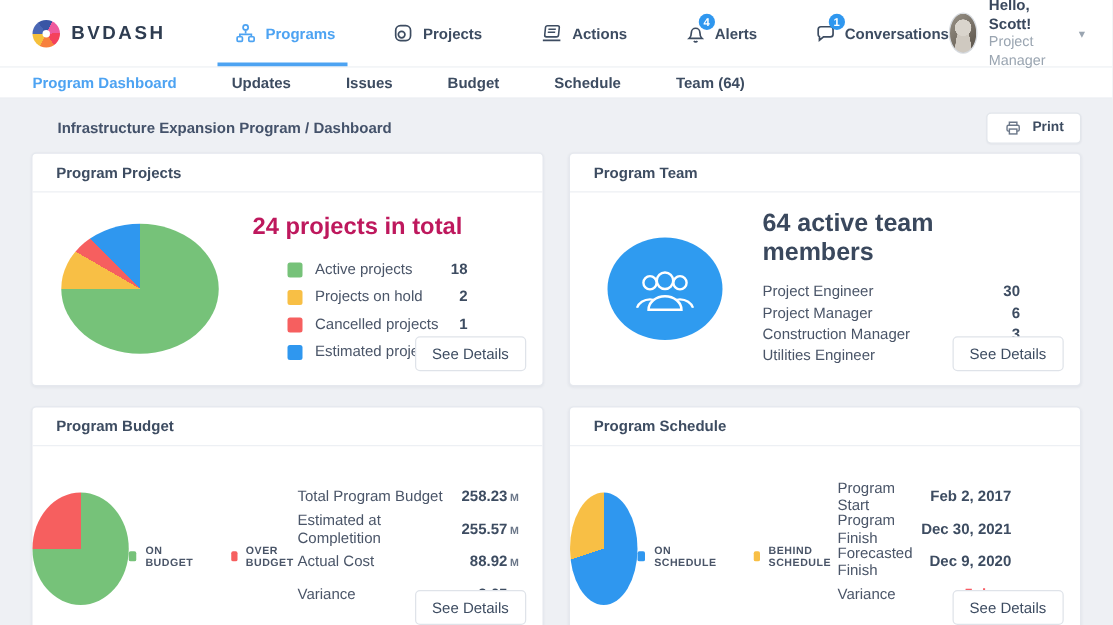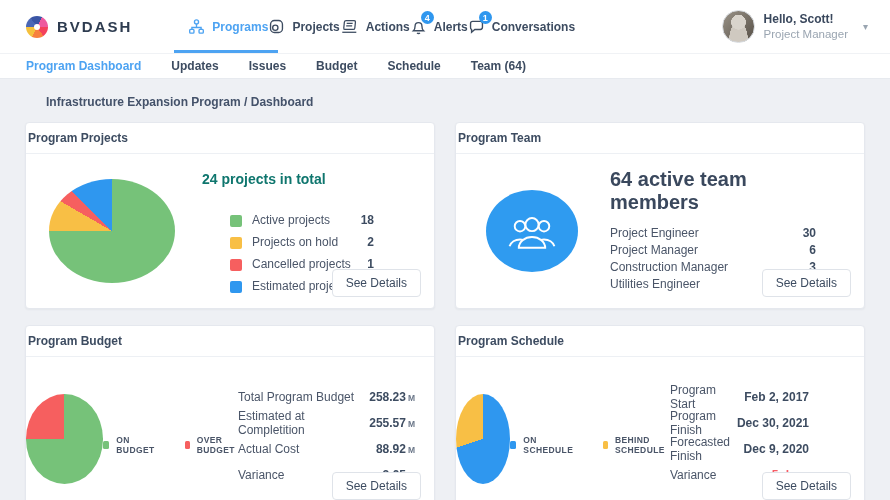--- a/index.html
+++ b/index.html
@@ -6,60 +6,60 @@
   html,body { width:890px; height:500px; overflow:hidden; }
   body { font-family:"Liberation Sans", sans-serif; background:#eef0f4; color:#3d4c61; }
 
   
   .header { height:54px; background:#fff; display:flex; align-items:center; padding:0 22px 0 26px; border-bottom:1px solid #f0f2f5; position:relative; }
   .brand { display:flex; align-items:center; gap:9px; }
   .logo { width:22px; height:22px; border-radius:50%; position:relative;
     background:conic-gradient(from -35deg,#3a55a5 0 17%,#ee5a9e 17% 34%,#f4415c 34% 50%,#f7803d 50% 67%,#f5c03c 67% 84%,#4a67b5 84% 100%); }
   .logo::after { content:""; position:absolute; left:8px; top:8px; width:6px; height:6px; border-radius:50%; background:#fff; }
   .brand-name { font-size:15px; font-weight:700; letter-spacing:2px; color:#2e3c50; }
-  .main-nav { display:flex; align-items:center; margin-left:56px; height:100%; }
+  .main-nav { display:flex; align-items:center; margin-left:56px; gap:46px; height:100%; }
   .nav-item { display:flex; align-items:center; gap:7px; height:100%; position:relative; cursor:pointer; font-size:12px; font-weight:600; color:#3d4c61; }
   .nav-item.active { color:#4da3f2; }
   .nav-item.active::after { content:""; position:absolute; left:-14px; right:-10px; bottom:0; height:3px; background:#4da3f2; }
   .nav-icon-wrap { position:relative; display:flex; }
   .badge { position:absolute; top:-7px; right:-7px; min-width:13px; height:13px; border-radius:50%; background:#2f97ef; color:#fff; font-size:9px; font-weight:700; display:flex; align-items:center; justify-content:center; }
   .user-menu { margin-left:auto; display:flex; align-items:center; gap:9px; cursor:pointer; }
   .avatar { width:33px; height:33px; border-radius:50%; border:1px solid #d7dbe0;
     background:
       radial-gradient(circle at 50% 36%, #d9d4cc 0 29%, rgba(0,0,0,0) 30%),
       radial-gradient(ellipse at 50% 92%, #cfc9c0 0 42%, rgba(0,0,0,0) 43%),
       linear-gradient(135deg,#9a9388,#564f46); }
   .user-text { line-height:1.25; }
   .user-greeting { font-size:12px; font-weight:700; color:#3a485d; }
   .user-role { font-size:11.5px; color:#9aa5b1; }
   .caret { color:#9aa5b1; font-size:10px; margin-left:6px; }
 
   
-  .subnav { height:25px; background:#fff; display:flex; align-items:center; gap:30px; padding:0 26px; border-bottom:1px solid #e7eaef; }
+  .subnav { height:25px; background:#fff; display:flex; align-items:center; gap:44px; padding:0 26px; border-bottom:1px solid #e7eaef; }
   .subnav-item { font-size:12px; font-weight:700; color:#3d4c61; cursor:pointer; }
   .subnav-item.active { color:#4da3f2; }
 
   
   .content { padding:12px 25px 0; }
   .toolbar-row { display:flex; align-items:center; justify-content:space-between; height:22px; margin-bottom:9px; }
   .breadcrumb { font-size:12px; font-weight:600; color:#44526a;padding-left:21px; }
   .print-btn { display:flex; align-items:center; gap:8px; background:#fff; border:1px solid #e2e6eb; border-radius:4px; padding:4px 13px; font-size:11px; font-weight:700; color:#3d4c61; cursor:pointer; box-shadow:0 1px 1px rgba(40,50,70,.04); }
 
   .grid { display:grid; grid-template-columns:410px 410px; grid-template-rows:187px 187px; gap:16px 20px; }
   .card { background:#fff; border:1px solid #e5e8ee; border-radius:4px; box-shadow:0 1px 2px rgba(40,50,70,.05); position:relative; }
-  .card-header { height:31px; line-height:30px; padding:0 2px; font-size:12px; font-weight:700; color:#3d4c61; border-bottom:1px solid #edf0f4; }
+  .card-header { height:31px; line-height:30px; padding:0 19px; font-size:12px; font-weight:700; color:#3d4c61; border-bottom:1px solid #edf0f4; }
   .card-body { display:flex; height:calc(100% - 31px); }
   .see-details { position:absolute; right:13px; bottom:11px; background:#fff; border:1px solid #dfe3e9; border-radius:4px; padding:6px 13px; font-size:12px; font-weight:400; color:#3d4c61; cursor:pointer; font-family:"Liberation Sans", sans-serif; }
 
   
   .pie-area { width:172px; display:flex; align-items:center; justify-content:center; }
   .pie { border-radius:50%; }
   .pie-projects { width:126px; height:104px; }
   .projects-right { flex:1; padding:17px 16px 0 4px; }
-  .projects-right h2 { font-size:14px; font-weight:700; color:#0f766e; margin-bottom:18px; }
+  .projects-right h2 { font-size:19px; font-weight:700; color:#be185d; margin-bottom:7px; }
   .legend-row { display:flex; align-items:flex-end; height:22px; padding-right:44px;margin-left:28px; }
   .swatch { width:12px; height:12px; border-radius:2px; margin-right:10px; flex:none; }
   .legend-label { flex:1; font-size:12px; color:#4a5568; }
   .legend-value { font-size:12px; font-weight:700; color:#3d4c61; }
 
   
   .team-icon-area { width:152px; display:flex; align-items:center; justify-content:center; }
   .team-circle { width:92px; height:82px; border-radius:50%; display:flex; align-items:center; justify-content:center; }
   .team-right { flex:1; padding:14px 48px 0 2px; }
   .team-right h2 { font-size:20px; font-weight:700; color:#3a485d; margin-bottom:10px; }
@@ -160,20 +160,28 @@
   <span class="subnav-item">Updates</span>
   <span class="subnav-item">Issues</span>
   <span class="subnav-item">Budget</span>
   <span class="subnav-item">Schedule</span>
   <span class="subnav-item">Team (64)</span>
 </div>
 
 <div class="content">
   <div class="toolbar-row">
     <span class="breadcrumb">Infrastructure Expansion Program / Dashboard</span>
+    <button class="print-btn">
+      <svg width="15" height="15" viewBox="0 0 20 20" fill="none" stroke="#6b7789" stroke-width="1.5">
+        <path d="M6 7 V3.8 h8 V7"></path>
+        <rect x="3.5" y="7" width="13" height="6.2" rx="1.5"></rect>
+        <rect x="6" y="11" width="8" height="5.2" fill="#fff"></rect>
+      </svg>
+      <span>Print</span>
+    </button>
   </div>
 
   <div class="grid">
 
     <div class="card">
       <div class="card-header">Program Projects</div>
       <div class="card-body">
         <div class="pie-area">
           <div class="pie pie-projects" style="background: conic-gradient(rgb(118, 194, 121) 0deg, rgb(118, 194, 121) 270deg, rgb(248, 191, 69) 270deg, rgb(248, 191, 69) 300deg, rgb(246, 95, 95) 300deg, rgb(246, 95, 95) 315deg, rgb(47, 151, 239) 315deg, rgb(47, 151, 239) 360deg);"></div>
         </div>

